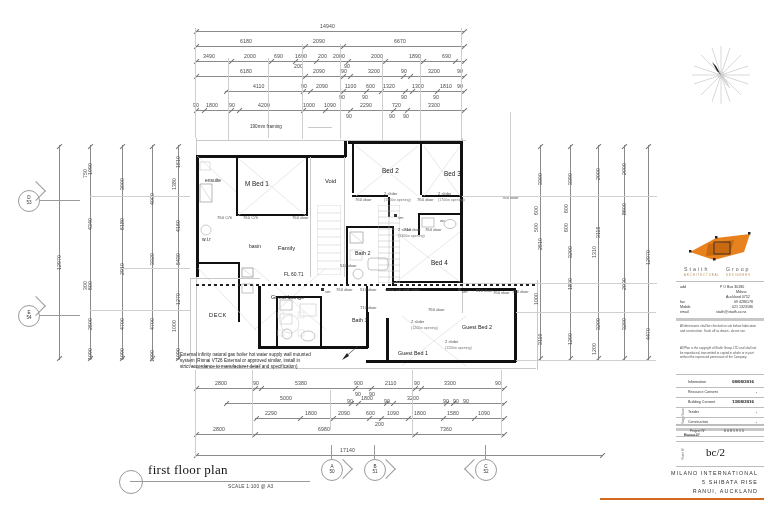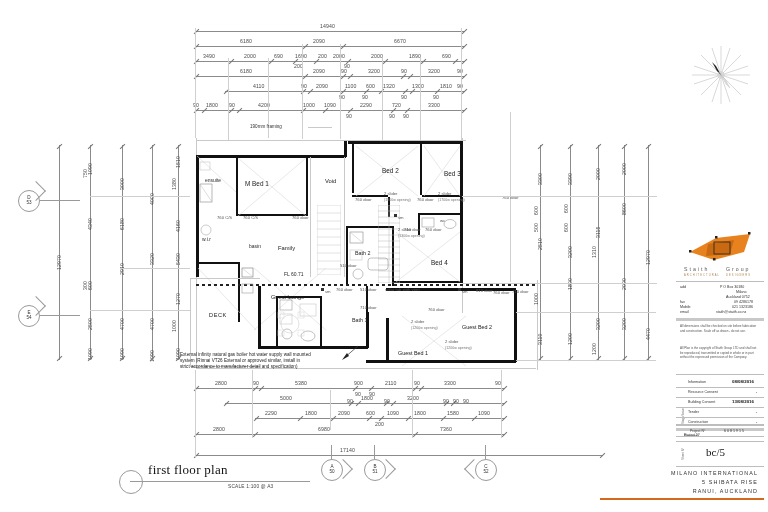--- a/index.html
+++ b/index.html
@@ -733,21 +733,21 @@
 
     <div class="tb-sep" style="top:196px;"></div>
     <div class="tb-row" style="left:8px;top:205px;">Project  N°</div>
   </div>
 
   <div class="tb-sep" style="left:676px;top:425px;width:88px;"></div>
   <div class="tb-row" style="position:absolute;left:690px;top:429px;font-size:3.4px;">Project  N°</div>
   <div class="tb-row" style="position:absolute;left:724px;top:429px;font-size:3.6px;letter-spacing:1px;">6081915</div>
   <div class="tb-sep" style="left:676px;top:436px;width:88px;"></div>
   <div class="vlabel" style="position:absolute;left:681px;top:460px;">Sheet  N°</div>
-  <div class="drawno" style="left:706px;top:446px;">bc/5</div>
+  <div class="drawno" style="left:706px;top:446px;">bc/2</div>
   <div class="tb-sep" style="left:676px;top:466px;width:88px;"></div>
 
   <div class="projtxt" style="left:598px;top:470px;width:160px;">MILANO INTERNATIONAL</div>
   <div class="projtxt" style="left:598px;top:479px;width:160px;">5 SHIBATA RISE</div>
   <div class="projtxt" style="left:598px;top:488px;width:160px;">RANUI, AUCKLAND</div>
   <div class="orangebar" style="left:600px;top:498px;width:164px;"></div>
 
 </div>
 
 </body></html>

